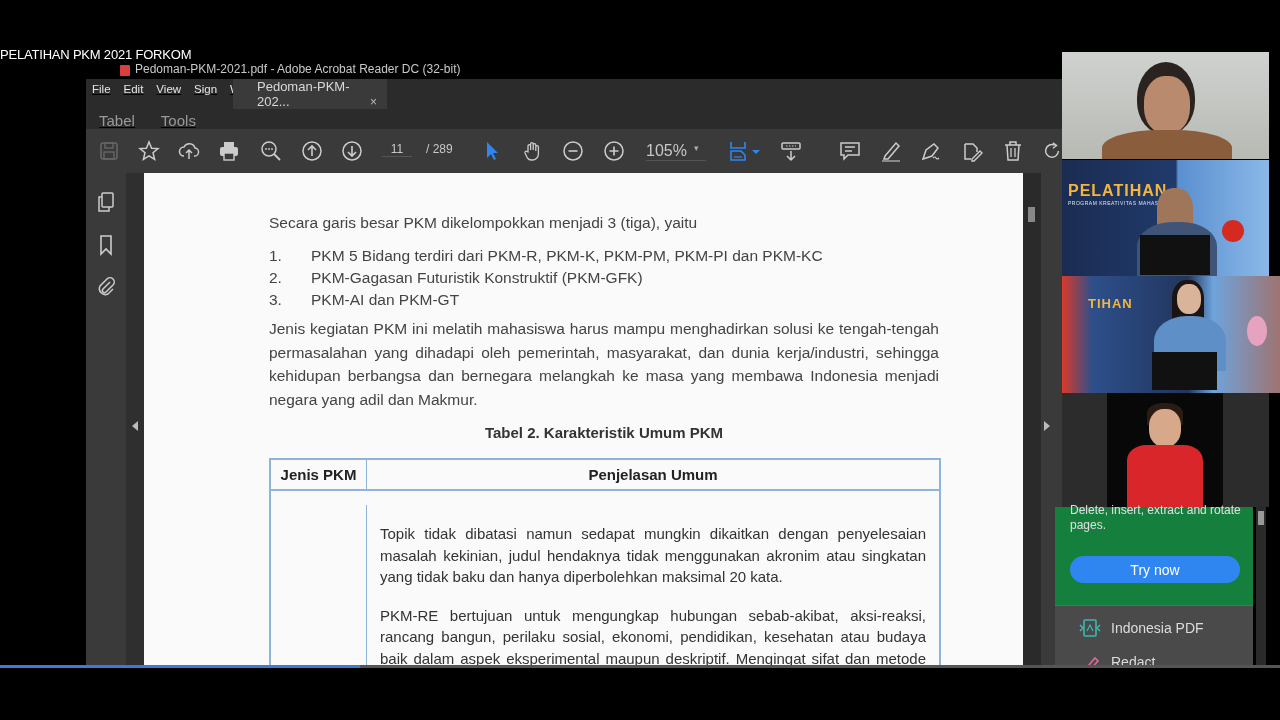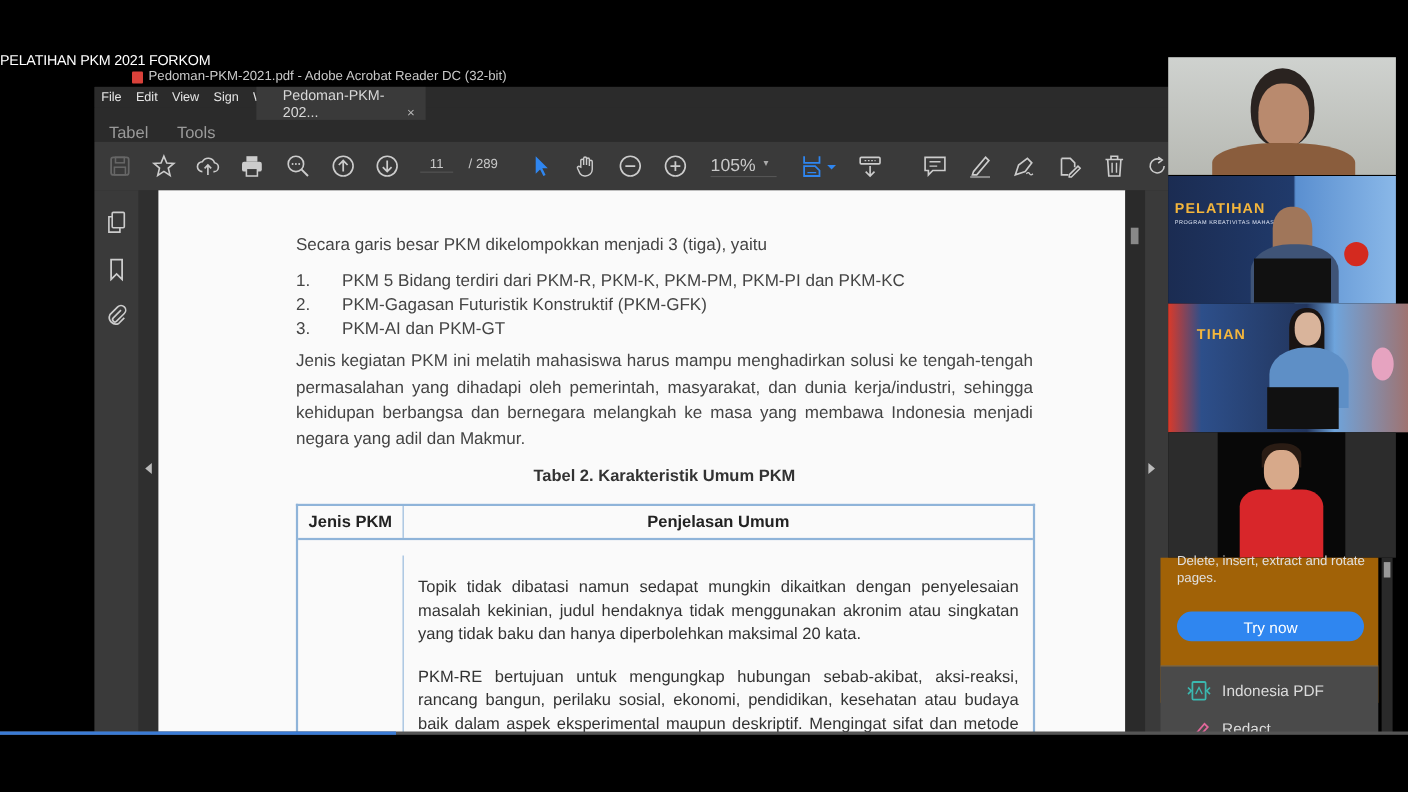--- a/index.html
+++ b/index.html
@@ -1,20 +1,20 @@
 <!DOCTYPE html>
 <html><head>
 <meta charset="utf-8">
 <style>
   html, body { margin:0; padding:0; }
   body { width:1280px; height:720px; background:#000; position:relative; overflow:hidden; font-family:"Liberation Sans", sans-serif; }
   .meeting-title { position:absolute; left:0; top:47px; color:#fff; font-size:13px; letter-spacing:-0.2px; }
   .win-title { position:absolute; left:88px; top:62px; color:#c9c9c9; font-size:12px; display:flex; align-items:flex-end; gap:5px;padding-left:32px; }
   .pdf-ico { width:10px; height:11px; background:#d9413a; border-radius:1px; display:inline-block; }
-  .app { position:absolute; left:86px; top:79px; width:976px; height:588px; background:#323232; }
+  .app { position:absolute; left:86px; top:79px; width:976px; height:588px; background:#323232;text-decoration:underline; }
   .menubar { height:19px; background:#2b2b2b; display:flex; align-items:center; padding-left:6px; gap:13px; color:#e6e6e6; font-size:11.5px; }
   .menubar span { cursor:default; }
   .tabbar { height:31px; background:#2b2b2b; display:flex; align-items:stretch; }
   .tab { display:flex; align-items:flex-end; color:#9a9a9a; font-size:15px; padding:0 13px; }
   .tab.doc { background:#3a3a3a; color:#d8d8d8; font-size:13px; padding:0 10px 0 24px; width:120px; gap:8px; margin-left:22px; }
   .tab.doc .x { font-size:12px; color:#bbb; }
   .toolbar { position:absolute; top:50px; left:0; width:976px; height:44px; background:#3a3a3a; }
   .tb { position:absolute; top:11px; width:22px; height:22px; display:flex; align-items:center; justify-content:center; }
   .tb svg { width:22px; height:22px; }
   .pagebox { position:absolute; left:296px; top:13px; color:#c8c8c8; font-size:12px; display:flex; gap:14px; }
@@ -45,25 +45,25 @@
   .vscroll-thumb { position:absolute; left:942px; top:128px; width:7px; height:15px; background:#888; }
   .rightrail { position:absolute; left:955px; top:94px; width:21px; height:494px; background:#3a3a3a; }
   .collapse-right { position:absolute; left:958px; top:342px; width:0; height:0; border-top:5px solid transparent; border-bottom:5px solid transparent; border-left:6px solid #bbb; }
   .video-pane { position:absolute; left:1062px; top:52px; width:207px; height:455px; }
   .vid { position:absolute; left:0; width:207px; overflow:hidden; }
   .vid1 { top:0; height:107px; background:linear-gradient(#cfd2cf,#b7b9b3); }
   .vid2 { top:108px; height:116px; background:linear-gradient(90deg,#1b2c52 0%,#203a6b 55%,#5a8fd0 56%,#8ab8e8 100%); }
   .vid3 { top:224px; height:117px; background:linear-gradient(90deg,#d93a2a 0%,#2d4f8a 12%,#22355d 50%,#6ea4dc 60%,#b85a3a 100%);padding-left:45px; }
   .vid4 { top:341px; height:114px; background:#2c2c2c; }
   .vid4 .inner { position:absolute; left:45px; top:0; width:116px; height:114px; background:#080808; }
-  .banner-title { position:absolute; left:6px; top:22px; color:#f4b63c; font-weight:bold; font-size:13px; letter-spacing:1px; }
+  .banner-title { position:absolute; left:6px; top:22px; color:#f4b63c; font-weight:bold; font-size:16px; letter-spacing:1px; }
   .banner-sub { position:absolute; left:6px; top:40px; color:#dfe6f5; font-size:5px; letter-spacing:0.5px; }
   .banner-title3 { position:absolute; left:26px; top:20px; color:#f4b63c; font-weight:bold; font-size:13px; letter-spacing:1px; }
   .person { position:absolute; border-radius:45% 45% 0 0; }
-  .tools-panel { position:absolute; left:1055px; top:507px; width:198px; height:132px; background:#a16207; }
+  .tools-panel { position:absolute; left:1055px; top:507px; width:198px; height:132px; background:#15803d; }
   .tp-desc { position:absolute; left:15px; top:-4px; color:#e0e0e0; font-size:12px; line-height:15px; }
   .try-btn { position:absolute; left:15px; top:49px; width:170px; height:27px; border-radius:14px; background:#2f86f0; color:#fff; font-size:14px; display:flex; align-items:center; justify-content:center; }
   .tp-sep { position:absolute; left:0; top:98px; width:198px; height:1px; background:#666; }
   .tp-item { position:absolute; left:0; width:198px; height:44px; background:#4a4a4a; display:flex; align-items:center; gap:10px; padding-left:24px; box-sizing:border-box; color:#dcdcdc; font-size:14px; }
   .tp-scroll { position:absolute; left:1256px; top:507px; width:10px; height:160px; background:#2a2a2a; }
   .tp-scroll .th { position:absolute; left:2px; top:4px; width:6px; height:14px; background:#999; }
   .progress { position:absolute; left:0; top:665px; width:1280px; height:3px; background:#555; }
   .progress .fill { position:absolute; left:0; top:0; width:360px; height:3px; background:#3a7bd5; }
 </style>
 </head>

